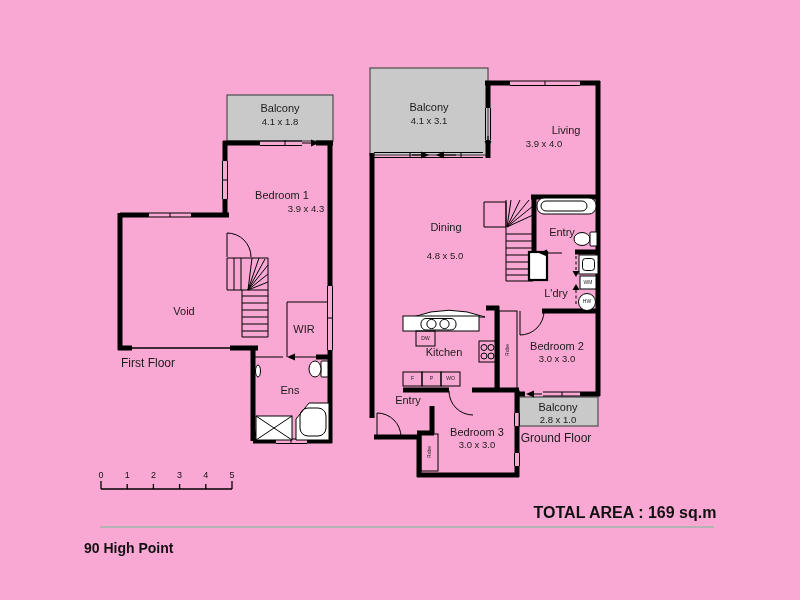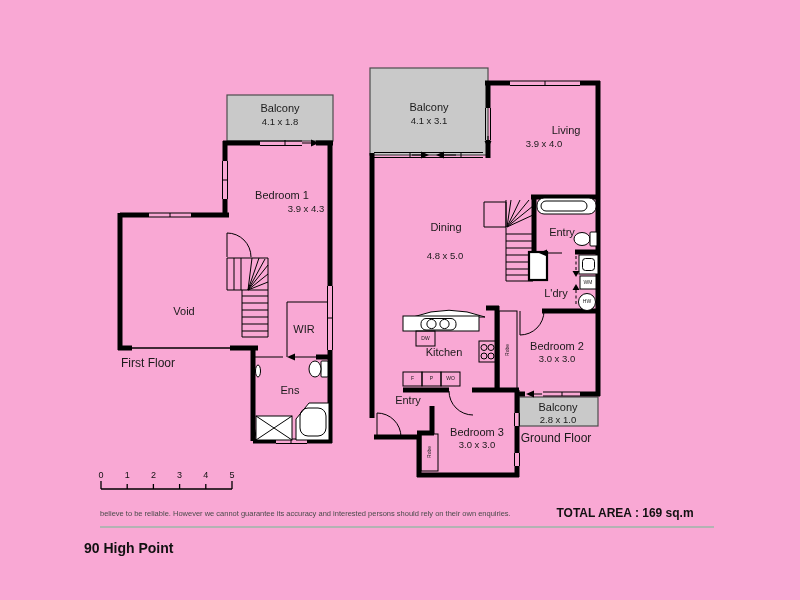--- a/index.html
+++ b/index.html
@@ -7,21 +7,21 @@
          font-family:"Liberation Sans",sans-serif;color:#1a1a1a;}
   #plan-svg{position:absolute;left:0;top:0;}
   .lbl{position:absolute;transform:translate(-50%,-50%);white-space:nowrap;
        font-size:11px;line-height:1.1;text-align:center;color:#1a1a1a;}
   .dims{font-size:9.5px;}
   .floorlbl{font-size:12px;}
   .tiny{font-size:5px;letter-spacing:0;}
   .rot{transform:translate(-50%,-50%) rotate(-90deg);}
   .scalenum{position:absolute;transform:translate(-50%,-50%);font-size:9px;color:#111;}
   .disc{position:absolute;left:100px;font-size:7.5px;color:#4a4a4a;white-space:nowrap;}
-  .total{position:absolute;transform:translate(-50%,-50%);font-size:12px;font-weight:bold;color:#111;white-space:nowrap;}
+  .total{position:absolute;transform:translate(-50%,-50%);font-size:16px;font-weight:bold;color:#111;white-space:nowrap;}
   .title{position:absolute;font-size:14px;font-weight:bold;color:#111;white-space:nowrap;}
   .divider{position:absolute;background:#b3b3b3;height:2px;}
 </style>
 </head>
 <body>
 
 <div id="stage">
 
 <svg id="plan-svg" width="800" height="600" viewBox="0 0 800 600">
 
@@ -169,18 +169,17 @@
   <div class="lbl dims" style="left:477px;top:445px;">3.0 x 3.0</div>
   <div class="lbl tiny rot" style="left:429.5px;top:452px;">Robe</div>
 
   <div class="scalenum" style="left:101px;top:475px;">0</div>
   <div class="scalenum" style="left:127.2px;top:475px;">1</div>
   <div class="scalenum" style="left:153.4px;top:475px;">2</div>
   <div class="scalenum" style="left:179.6px;top:475px;">3</div>
   <div class="scalenum" style="left:205.8px;top:475px;">4</div>
   <div class="scalenum" style="left:232px;top:475px;">5</div>
 
-  <div class="disc" style="top:508.5px;">believe to be reliable. However we cannot guarantee its accuracy and interested persons should rely on their own enquiries.</div>
   <div class="total" style="left:625px;top:513px;">TOTAL AREA : 169 sq.m</div>
   <div class="divider" style="left:100px;top:526px;width:614px;"></div>
   <div class="title" style="left:84px;top:540px;">90 High Point</div>
 
 </div>
 
 </body></html>

